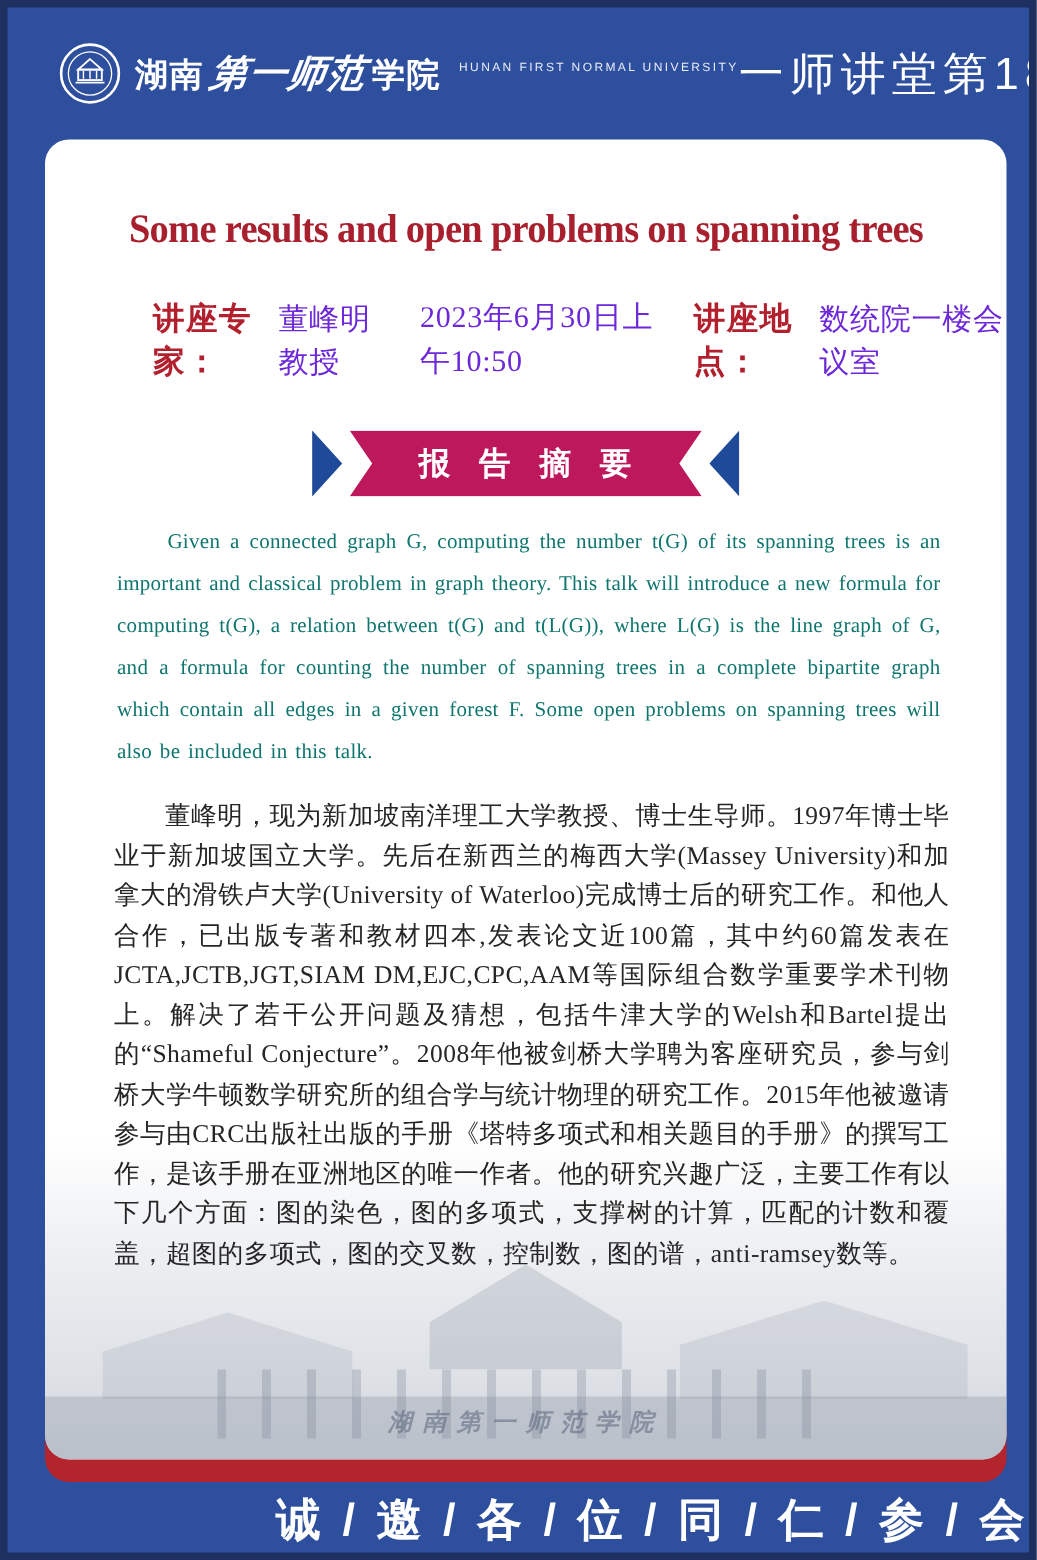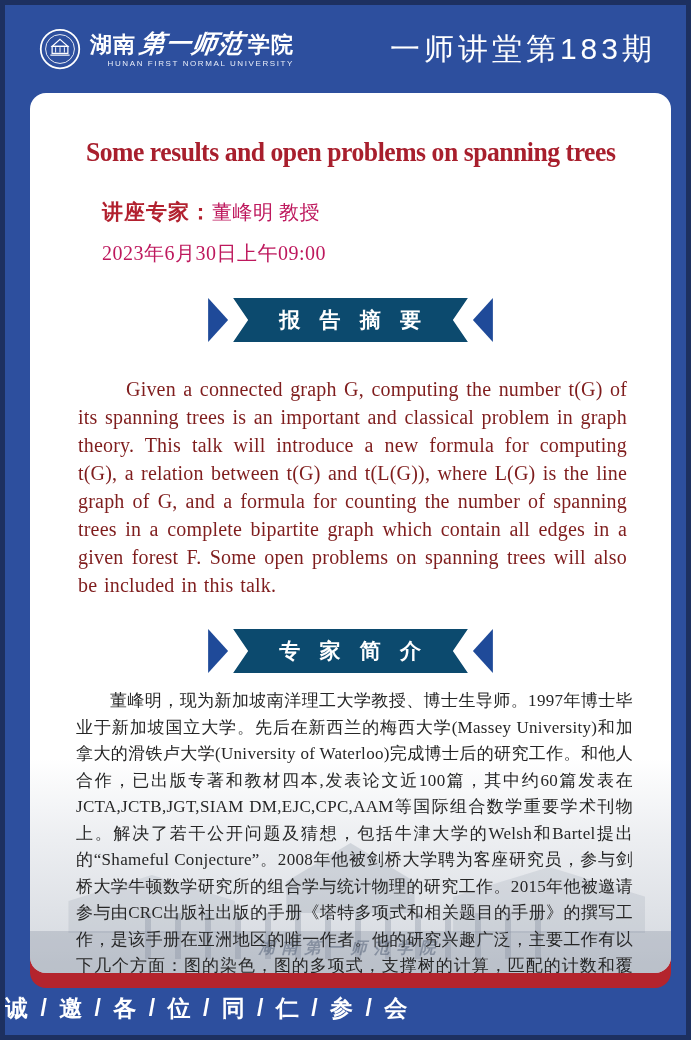--- a/index.html
+++ b/index.html
@@ -12,21 +12,21 @@
   }
 
   
   .header{
     position:absolute; left:0; top:0; width:100%; height:84px;
     display:flex; align-items:center; justify-content:space-between;
     padding:4px 30px 0 34px;
   }
   .logo-group{ display:flex; align-items:center; gap:9px; }
   .seal{ width:42px; height:42px; flex:0 0 auto; }
-  .logo-text{ display:flex; flex-direction:column; line-height:1;align-items:flex-end; }
+  .logo-text{ display:flex; flex-direction:row; line-height:1; }
   .logo-cn{ display:flex; align-items:baseline; color:#fff; white-space:nowrap; }
   .logo-cn .plain{ font-size:22px; font-weight:600; letter-spacing:1px; }
   .logo-cn .callig{ font-size:25px; font-style:italic; font-weight:bold; transform:skewX(-8deg); margin:0 4px; letter-spacing:1px; }
   .logo-en{ margin-top:4px; font-size:8px; color:#e8edf8; letter-spacing:1.6px; white-space:nowrap;padding-left:12px; }
   .series-title{ color:#fff; font-size:30px; font-weight:400; letter-spacing:4px; white-space:nowrap; }
 
   
   .red-bar{
     position:absolute; left:25px; top:930px; width:641px; height:53px;
     background:#b4242d; border-radius:16px; z-index:0;
@@ -54,48 +54,48 @@
     position:absolute; left:0; bottom:14px; width:100%; text-align:center;
     font-size:16px; letter-spacing:7px; color:rgba(90,102,124,0.55);
     font-style:italic; font-weight:bold;
   }
 
   
   .card-inner{ position:relative; z-index:2;font-family:Liberation Serif, serif; }
   .main-title{ margin-top:44px; text-align:center; color:#a81f2d; }
   .main-title span{ display:inline-block; font-size:27px; font-weight:bold; letter-spacing:-0.5px; transform:scaleX(0.95); white-space:nowrap; }
 
-  .info-block{ margin:30px 0 0 72px; display:flex; flex-direction:column; gap:12px; }
+  .info-block{ margin:30px 0 0 72px; display:flex; flex-direction:row; gap:12px; }
   .info-row{ display:flex; align-items:baseline; font-size:20px; line-height:29px; }
   .info-label{ color:#b2202e; font-weight:bold; font-size:21px; letter-spacing:1px; }
-  .info-value{ color:#be185d; letter-spacing:0.5px; }
+  .info-value{ color:#6d28d9; letter-spacing:0.5px; }
 
   .banner{ margin:30px auto 0; width:max-content; display:flex; align-items:center; }
   .banner .wing{ width:20px; height:44px; background:#1f4a99; flex:0 0 auto; }
   .banner .wing.left{ clip-path:polygon(0 0,100% 50%,0 100%); margin-right:5px; }
   .banner .wing.right{ clip-path:polygon(100% 0,0 50%,100% 100%); margin-left:5px; }
   .banner .body{
-    height:44px; background:#0c4a6e; color:#fff; display:flex; align-items:center;
+    height:44px; background:#be185d; color:#fff; display:flex; align-items:center;
     padding:0 40px 0 46px; font-size:21px; font-weight:bold; letter-spacing:7px;
     clip-path:polygon(0 0,100% 0,calc(100% - 15px) 50%,100% 100%,0 100%,15px 50%);
   }
 
   .abstract-text{
-    margin:33px 44px 0 48px; font-size:20px; line-height:28px; color:#7f1d1d;
+    margin:17px 44px 0 48px; font-size:14px; line-height:28px; color:#0f766e;
     text-align:justify; text-indent:2.4em; letter-spacing:0.2px; word-spacing:1.5px;
   }
   .bio-text{
     margin:15px 38px 0 46px; font-size:17px; line-height:26.5px; color:#262626;
     text-align:justify; text-indent:2em; letter-spacing:0.3px;
   }
 
   
   .invite{
-    position:absolute; left:0; top:988px; width:100%; text-align:left;
-    color:#fff; font-size:23px; font-weight:bold; letter-spacing:3px; white-space:nowrap;
+    position:absolute; left:0; top:988px; width:100%; text-align:right;
+    color:#fff; font-size:30px; font-weight:bold; letter-spacing:3px; white-space:nowrap;
   }
 </style>
 </head>
 <body>
 
 <div class="poster">
 
   <div class="header">
     <div class="logo-group">
       <svg class="seal" viewBox="0 0 48 48">
@@ -137,37 +137,36 @@
       <div class="main-title">
         <span>Some results and open problems on spanning trees</span>
       </div>
 
       <div class="info-block">
         <div class="info-row">
           <span class="info-label">讲座专家：</span>
           <span class="info-value">董峰明 教授</span>
         </div>
         <div class="info-row">
-          <span class="info-value">2023年6月30日上午09:00</span>
+          <span class="info-value">2023年6月30日上午10:50</span>
+        </div>
+        <div class="info-row">
+          <span class="info-label">讲座地点：</span>
+          <span class="info-value">数统院一楼会议室</span>
         </div>
       </div>
 
       <div class="banner">
         <div class="wing left"></div>
         <div class="body">报 告 摘 要</div>
         <div class="wing right"></div>
       </div>
 
       <div class="abstract-text">Given a connected graph G, computing the number t(G) of its spanning trees is an important and classical problem in graph theory. This talk will introduce a new formula for computing t(G), a relation between t(G) and t(L(G)), where L(G) is the line graph of G, and a formula for counting the number of spanning trees in a complete bipartite graph which contain all edges in a given forest F.  Some open problems on spanning trees will also be included in this talk.</div>
 
-      <div class="banner">
-        <div class="wing left"></div>
-        <div class="body">专 家 简 介</div>
-        <div class="wing right"></div>
-      </div>
 
       <div class="bio-text">董峰明，现为新加坡南洋理工大学教授、博士生导师。1997年博士毕业于新加坡国立大学。先后在新西兰的梅西大学(Massey University)和加拿大的滑铁卢大学(University of Waterloo)完成博士后的研究工作。和他人合作，已出版专著和教材四本,发表论文近100篇，其中约60篇发表在JCTA,JCTB,JGT,SIAM DM,EJC,CPC,AAM等国际组合数学重要学术刊物上。解决了若干公开问题及猜想，包括牛津大学的Welsh和Bartel提出的“Shameful Conjecture”。2008年他被剑桥大学聘为客座研究员，参与剑桥大学牛顿数学研究所的组合学与统计物理的研究工作。2015年他被邀请参与由CRC出版社出版的手册《塔特多项式和相关题目的手册》的撰写工作，是该手册在亚洲地区的唯一作者。他的研究兴趣广泛，主要工作有以下几个方面：图的染色，图的多项式，支撑树的计算，匹配的计数和覆盖，超图的多项式，图的交叉数，控制数，图的谱，anti-ramsey数等。</div>
     </div>
   </div>
 
   <div class="invite">诚 / 邀 / 各 / 位 / 同 / 仁 / 参 / 会</div>
 
 </div>
 
 </body></html>

